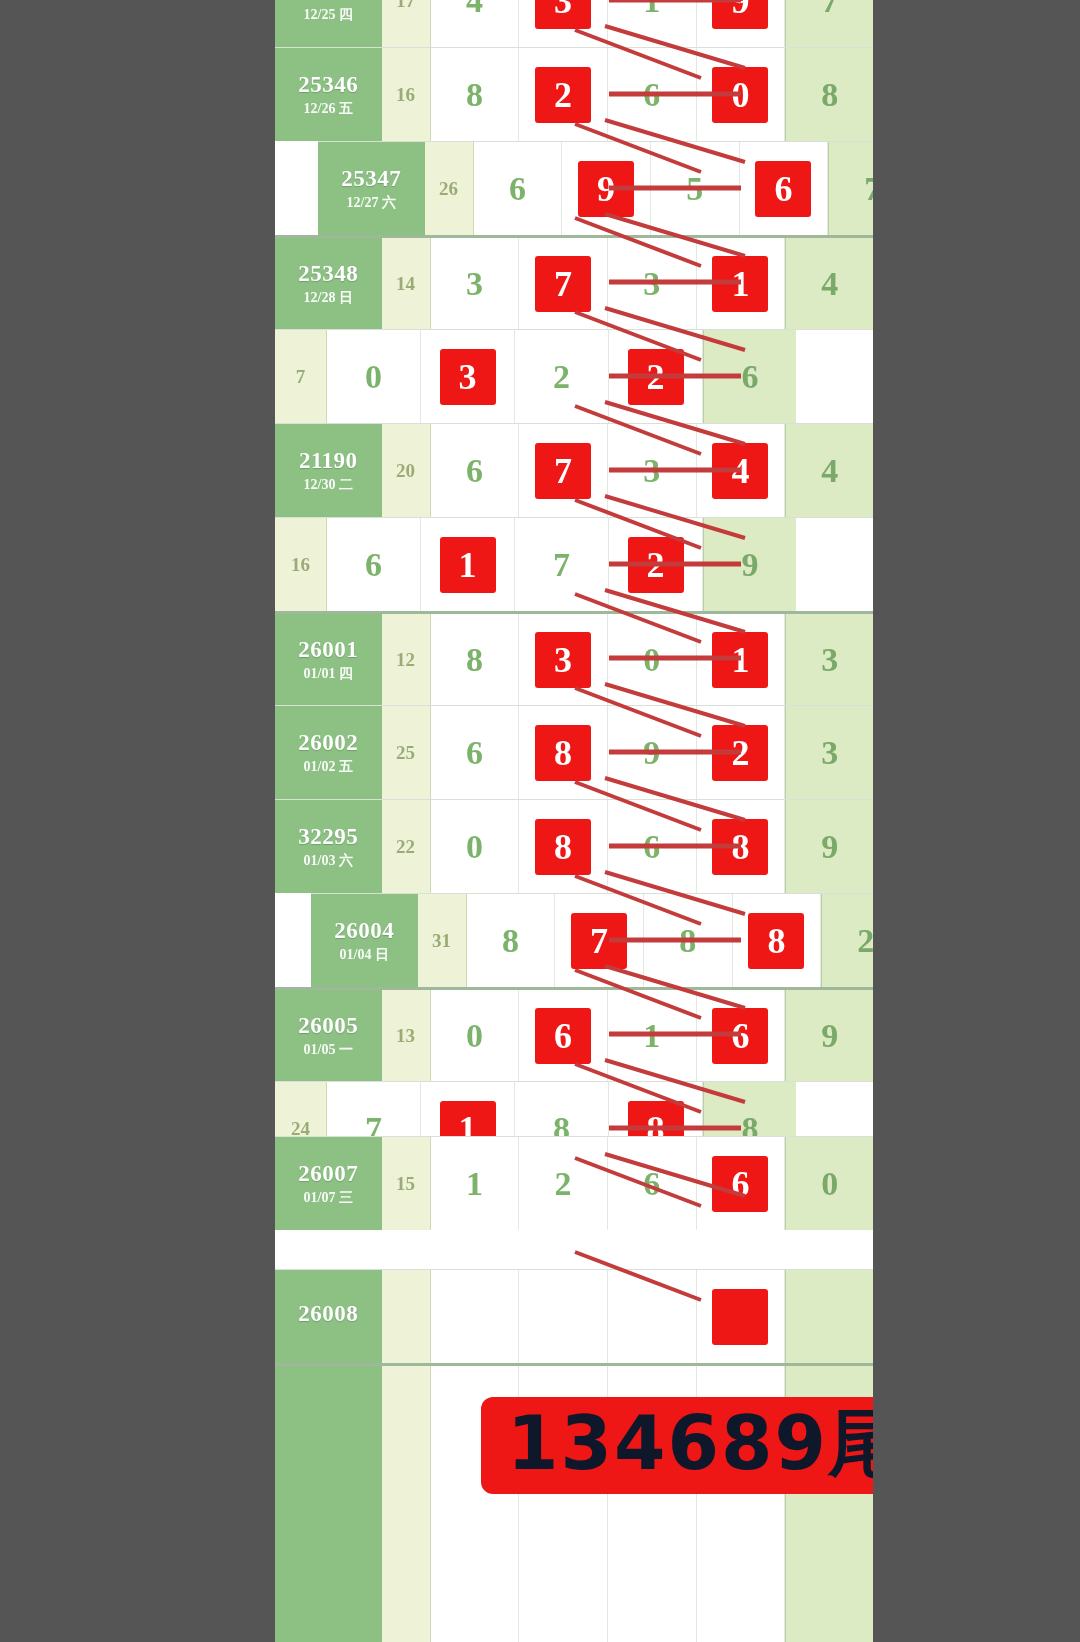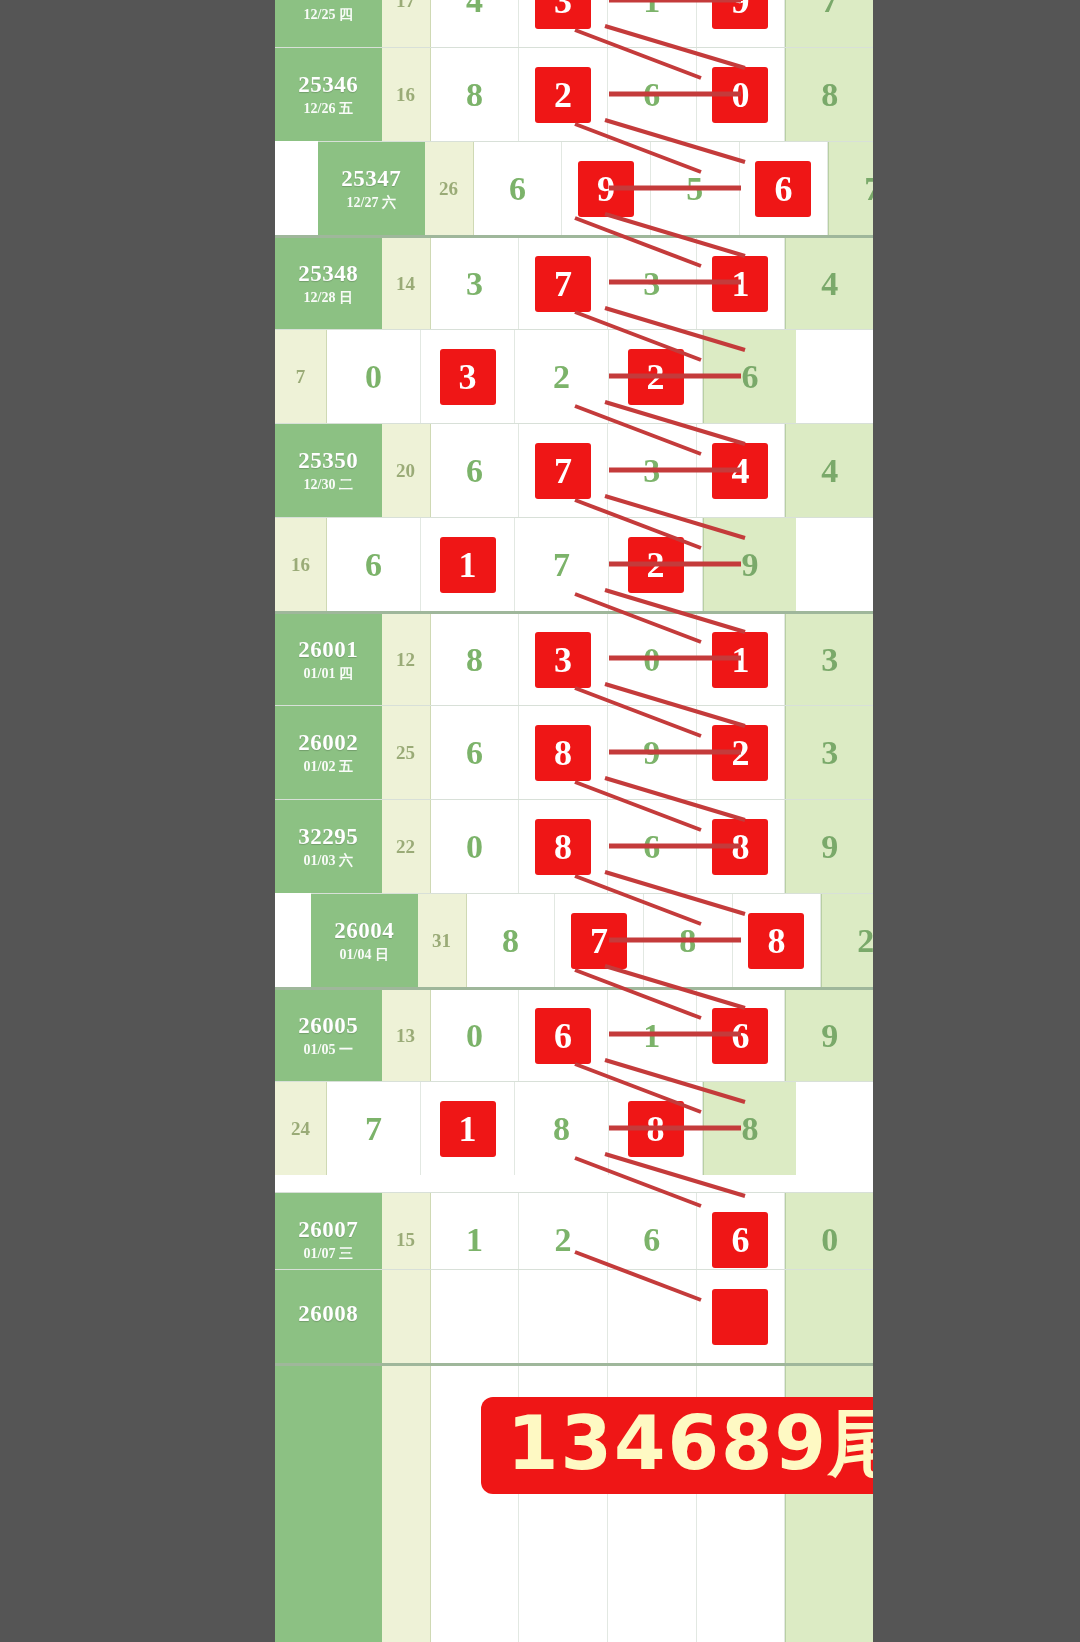--- a/index.html
+++ b/index.html
@@ -28,21 +28,21 @@
         box-shadow:0 0 0 3px #ffffff;}
 
   .hline{border-top:1px solid #d8e0d8;}
   .hline-thick{border-top:3px solid #9fb79b;}
 
   
   #links{position:absolute;left:0;top:0;width:598px;height:1642px;pointer-events:none;}
 
   
   #banner{position:absolute;left:206px;top:87px;background:#ef1616;border-radius:12px;
-          padding:9px 26px 14px;color:#fef9c3;font-size:74px;font-weight:700;
+          padding:9px 26px 14px;color:#0f172a;font-size:74px;font-weight:700;
           letter-spacing:2px;line-height:1;white-space:nowrap;
           font-family:"DejaVu Sans",sans-serif;}
 
   .edge-l{position:absolute;left:0;top:0;width:275px;height:1642px;background:#555555;}
   .edge-r{position:absolute;left:873px;top:0;width:207px;height:1642px;background:#555555;}
 </style>
 </head>
 <body>
 
 <div id="stage">
@@ -149,21 +149,21 @@
           <div class="cell c-d">
             <span class="gnum">2</span>
           </div>
           <div class="cell c-d">
             <div class="rbox">2</div>
           </div>
           <div class="cell c-tail">6</div>
         </div>
         <div class="row hline" style="top: 423px; height: 94px;">
           <div class="cell c-issue">
-            <span class="iss">25350</span>
+            <span class="iss">21190</span>
             <span class="dt">12/30 二</span>
           </div>
           <div class="cell c-sum">20</div>
           <div class="cell c-d">
             <span class="gnum">6</span>
           </div>
           <div class="cell c-d">
             <div class="rbox">7</div>
           </div>
           <div class="cell c-d">
@@ -299,21 +299,21 @@
             <div class="rbox">1</div>
           </div>
           <div class="cell c-d">
             <span class="gnum">8</span>
           </div>
           <div class="cell c-d">
             <div class="rbox">8</div>
           </div>
           <div class="cell c-tail">8</div>
         </div>
-        <div class="row hline" style="top: 1192px; height: 94px; text-align: right;">
+        <div class="row hline" style="top: 1136px; height: 94px; text-align: right;">
           <div class="cell c-issue">
             <span class="iss">26007</span>
             <span class="dt">01/07 三</span>
           </div>
           <div class="cell c-sum">15</div>
           <div class="cell c-d">
             <span class="gnum">1</span>
           </div>
           <div class="cell c-d">
             <span class="gnum">2</span>

